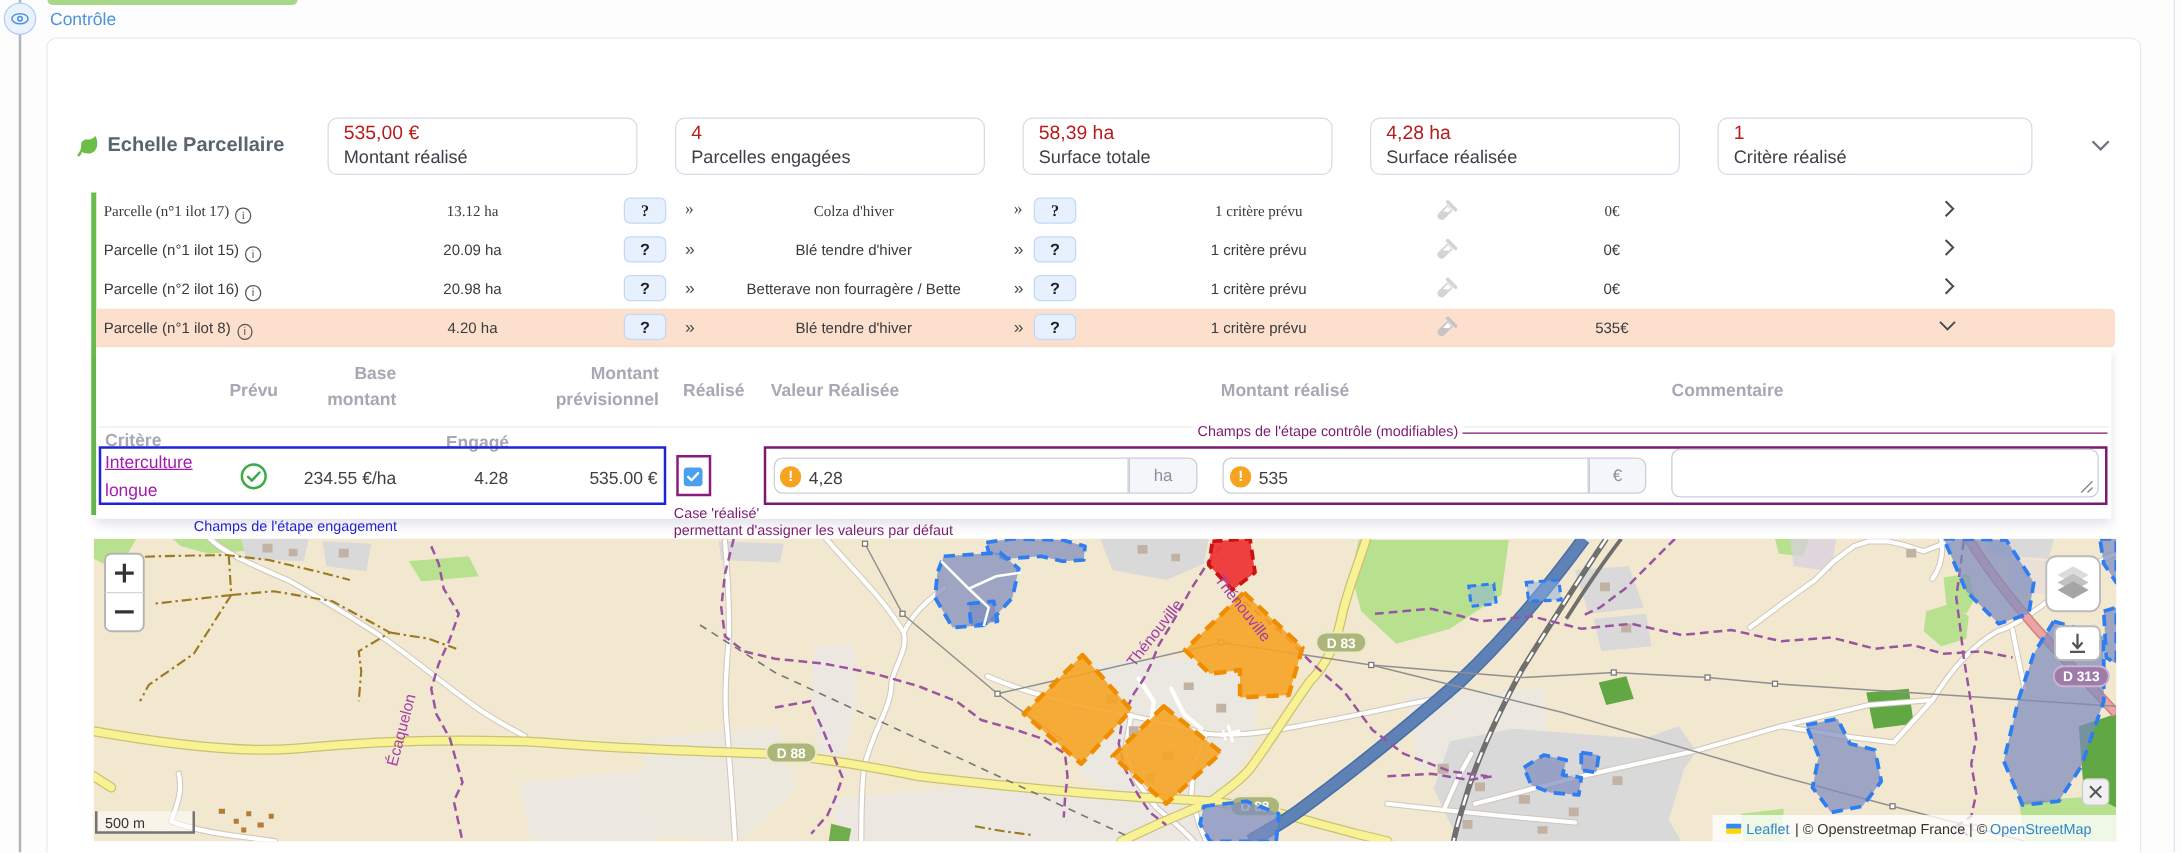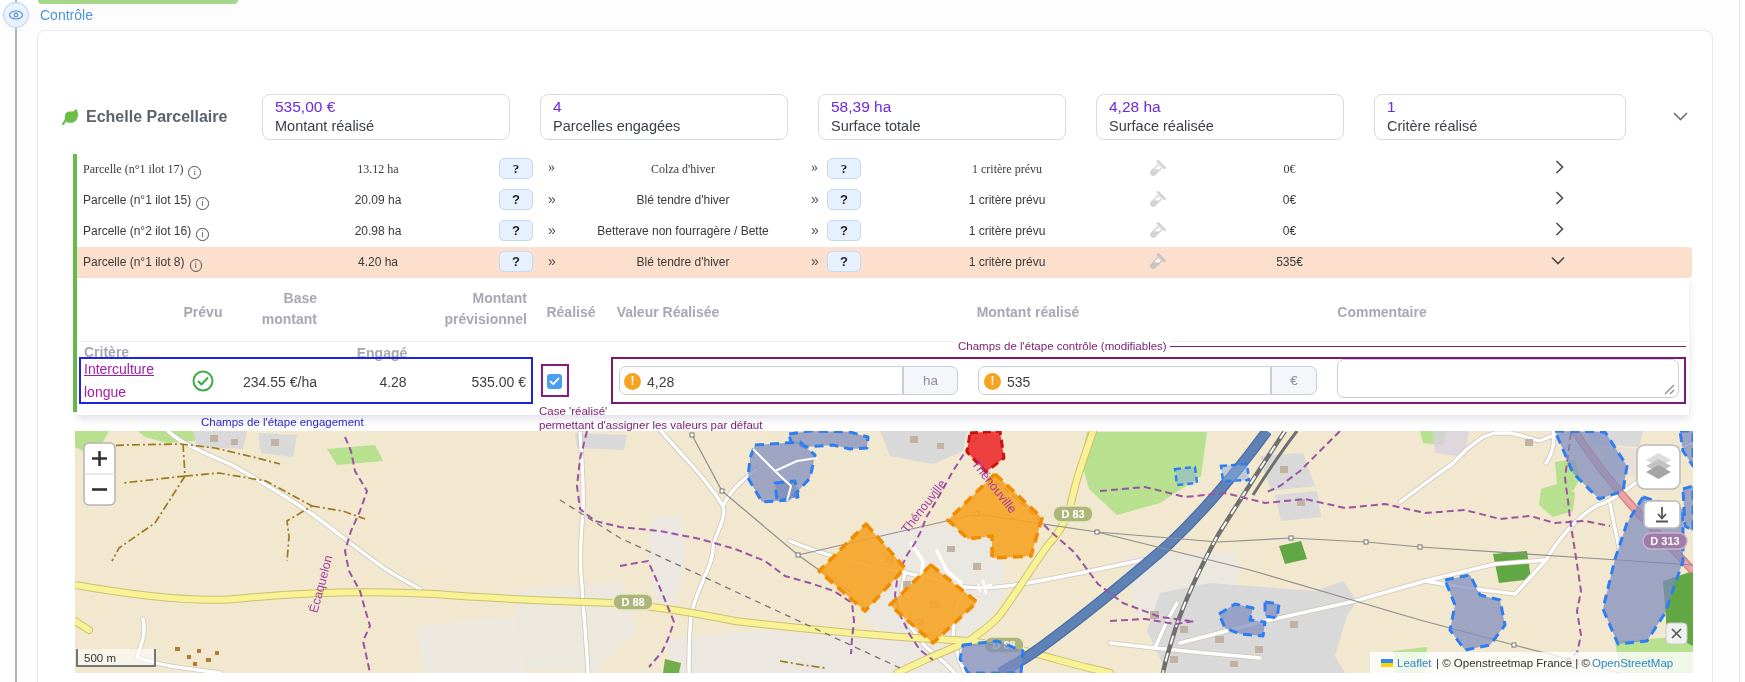--- a/index.html
+++ b/index.html
@@ -46,21 +46,21 @@
   <div class="abs statbox" style="left:1096px;">
       <div class="v">4,28 ha</div>
       <div class="l">Surface réalisée</div>
     </div>
   <div class="abs statbox" style="left:1374px; width:252px;">
       <div class="v">1</div>
       <div class="l">Critère réalisé</div>
     </div>
   <style>
     .statbox { top:94px; width:248px; height:46px; border:1px solid #d7dbe7; border-radius:8px; background:#fff; padding:2px 0 0 12px; }
-    .statbox .v { font-size:15.5px; color:#6d28d9; line-height:20px; }
+    .statbox .v { font-size:15.5px; color:#b91c1c; line-height:20px; }
     .statbox .l { font-size:14.5px; color:#3c4147; line-height:18px; }
   </style>
   <svg class="abs" style="left:1673px; top:112px;" width="15" height="9" viewBox="0 0 15 9">
       <polyline points="1,1 7.5,7.5 14,1" fill="none" stroke="#6b7280" stroke-width="1.7"></polyline>
     </svg>
 
   <div class="abs" style="left:73px; top:154px; width:4px; height:258px; background:#68bd4a;"></div>
 
   <style>
     .prow { position:absolute; left:77px; width:1615px; height:30px; }
@@ -208,21 +208,21 @@
     <div class="abs" style="left:1271px; top:366px; width:46px; height:29px; border:1px solid #c9cdd9; border-radius:0 7px 7px 0; background:#f4f6f9; text-align:center; line-height:27px; font-size:13.5px; color:#8b909e;">€</div>
     <div class="abs warn" style="left:984px; top:372.5px;">!</div>
     <span class="dv" style="left:1007px; top:374px;">535</span>
     <style>.warn { width:17px; height:17px; border-radius:50%; background:#f6a41f; color:#fff; font-size:12px; font-weight:bold; text-align:center; line-height:17px; }</style>
 
     <div class="abs" style="left:1337px; top:359px; width:342px; height:39px; border:1px solid #c9cdd9; border-radius:7px; background:#fff;"></div>
     <svg class="abs" style="left:1664px; top:384px;" width="11" height="11" viewBox="0 0 11 11">
         <path d="M10 1 L1 10 M10 6 L6 10" stroke="#8a8a8a" stroke-width="1.2" fill="none"></path>
       </svg>
 
-    <div class="abs" style="left:155px; top:416px; font-size:11.5px; color:#2323cc;margin-left:46px;">Champs de l'étape engagement</div>
+    <div class="abs" style="left:155px; top:416px; font-size:11.5px; color:#2323cc;">Champs de l'étape engagement</div>
     <div class="abs" style="left:539px; top:405px; font-size:11.5px; color:#7b1a70; line-height:13.5px;">Case 'réalisé'<br>permettant d'assigner les valeurs par défaut</div>
   </div>
 
   <div id="map" class="abs" style="left:75px; top:431px; width:1618px; height:242px; background:#f2e7cf; overflow:hidden;">
   <svg width="1618" height="242" viewBox="0 0 1618 242">
     <rect x="0" y="0" width="1618" height="242" fill="#f2e7cf"></rect>
 
     <polygon points="440,160 548,150 562,200 520,240 445,238" fill="#ece8de"></polygon>
     <polygon points="1050,125 1160,120 1165,180 1060,185" fill="#ece8df"></polygon>
     <polygon points="340,195 440,185 450,242 350,242" fill="#eee9e0"></polygon>

